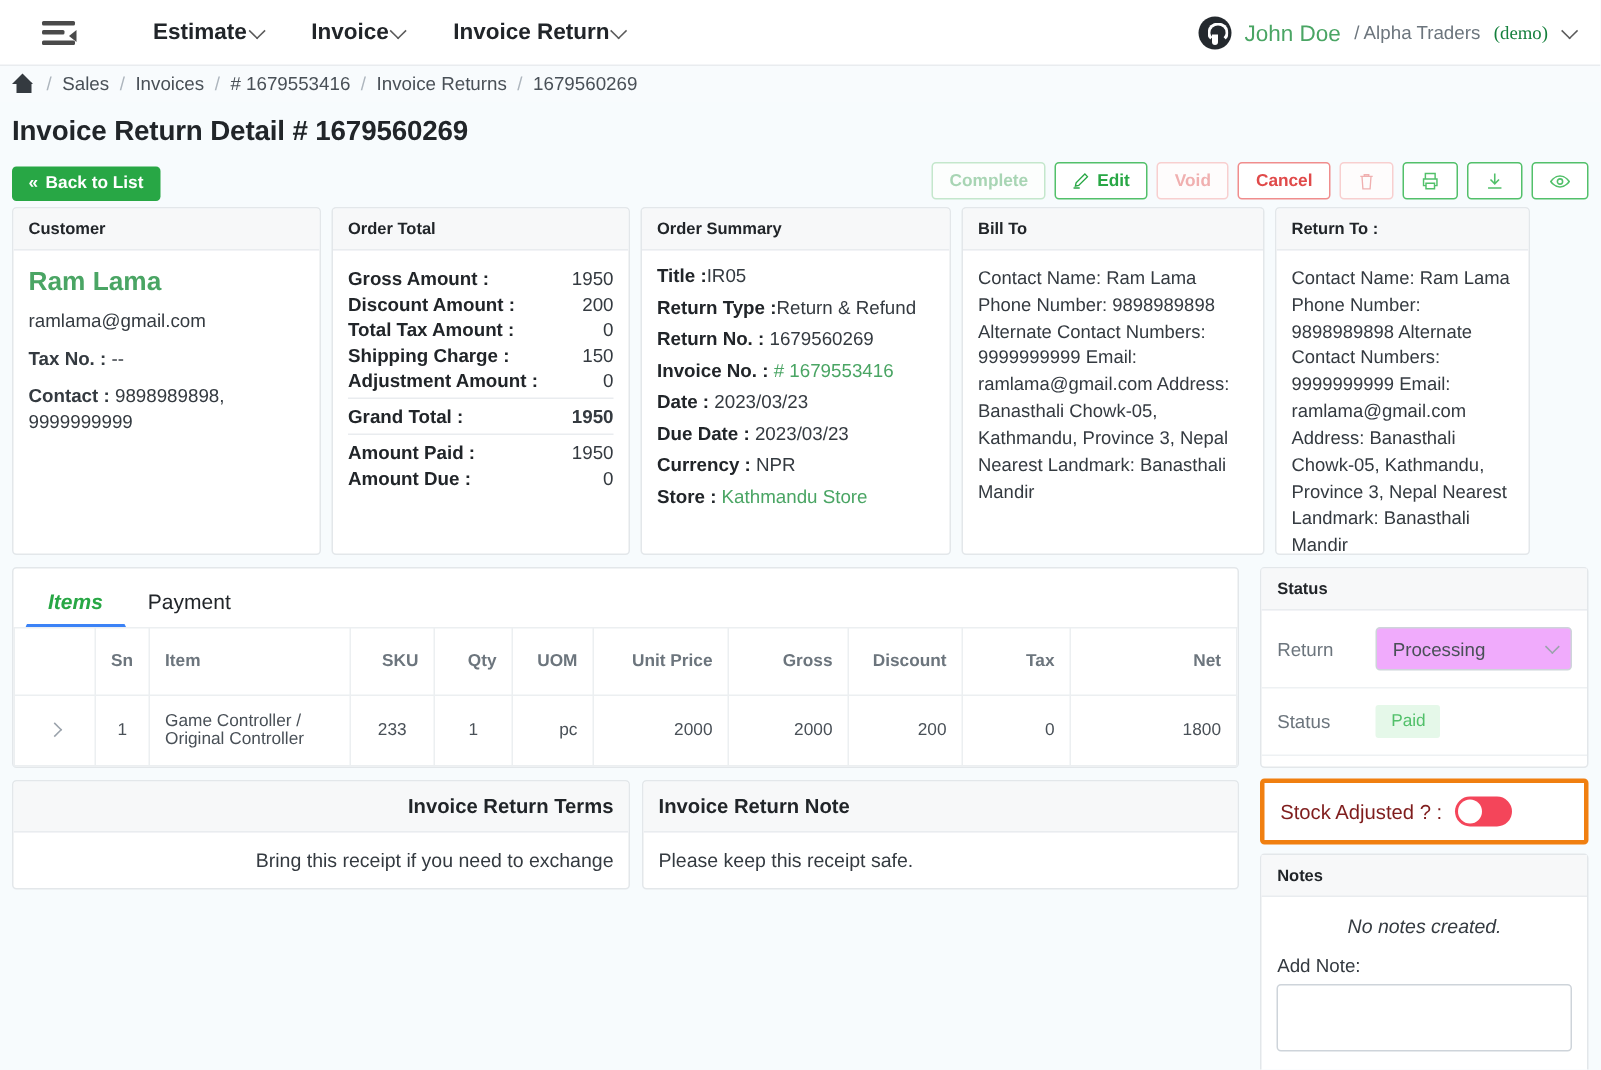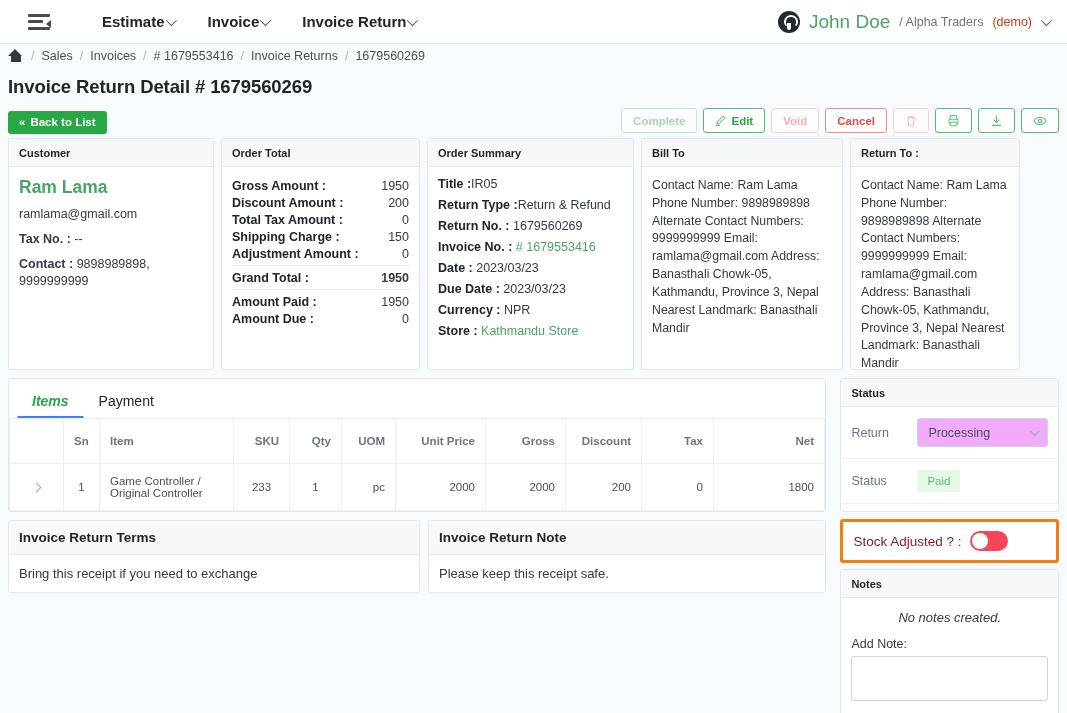--- a/index.html
+++ b/index.html
@@ -63,23 +63,23 @@
   }
   .gh-avatar::before {
     content: ""; position: absolute; left: 6px; top: 4px;
     width: 10px; height: 9px; border-radius: 50% 50% 45% 45%;
     border: 2.4px solid #fff; border-bottom-color: transparent;
   }
   .gh-avatar::after {
     content: ""; position: absolute; left: 9px; top: 12px;
     width: 4px; height: 7px; background: #fff; border-radius: 0 0 2px 2px;
   }
-  .uname { font-size: 19px; color: #4aa564; }
+  .uname { font-size: 15px; color: #4aa564; }
   .uorg { font-size: 12.5px; color: #6c757d; }
-  .udemo { font-size: 12.5px; color: #c2410c; }
+  .udemo { font-size: 12.5px; color: #15803d; font-family: Liberation Serif, serif; }
 
   
   .crumbbar {
     height: 24px; background: #f8fbfd;
     display: flex; align-items: center; padding-left: 8px;
     font-size: 12.5px; color: #495057;
   }
   .crumbbar .sep { color: #adb5bd; margin: 0 7px; }
   .crumb { color: #495057; cursor: pointer; }
   .home-ico { width: 15px; height: 14px; position: relative; margin-right: 1px; }
@@ -233,21 +233,21 @@
   .no-notes { text-align: center; font-style: italic; font-size: 13px; color: #343a40; padding: 8px 0 12px 0; }
   .addnote-lbl { font-size: 12.5px; color: #343a40; padding: 0 0 5px 0; }
   .note-area {
     width: 100%; height: 45px; border: 1px solid #ced4da; border-radius: 3px;
     background: #fff; resize: none; font-family: "Liberation Sans", sans-serif;
     font-size: 12.5px; padding: 6px;
   }
 
   
   .botrow { display: flex; gap: 8px; padding: 8px 8px 0 8px; }
-  .bot-terms { width: 412px; }
+  .bot-terms { width: 412px; text-align: right; }
   .bot-note { width: 398px; }
   .bot-body { padding: 11px 10px; font-size: 13px; color: #343a40; }
   .bot-head {
     background: #f7f8f9; border-bottom: 1px solid #e9ecef;
     font-size: 13.5px; font-weight: bold; color: #212529; padding: 9px 10px;
   }
   .leftcol { width: 826px; }
 </style>
 </head>
 <body>

